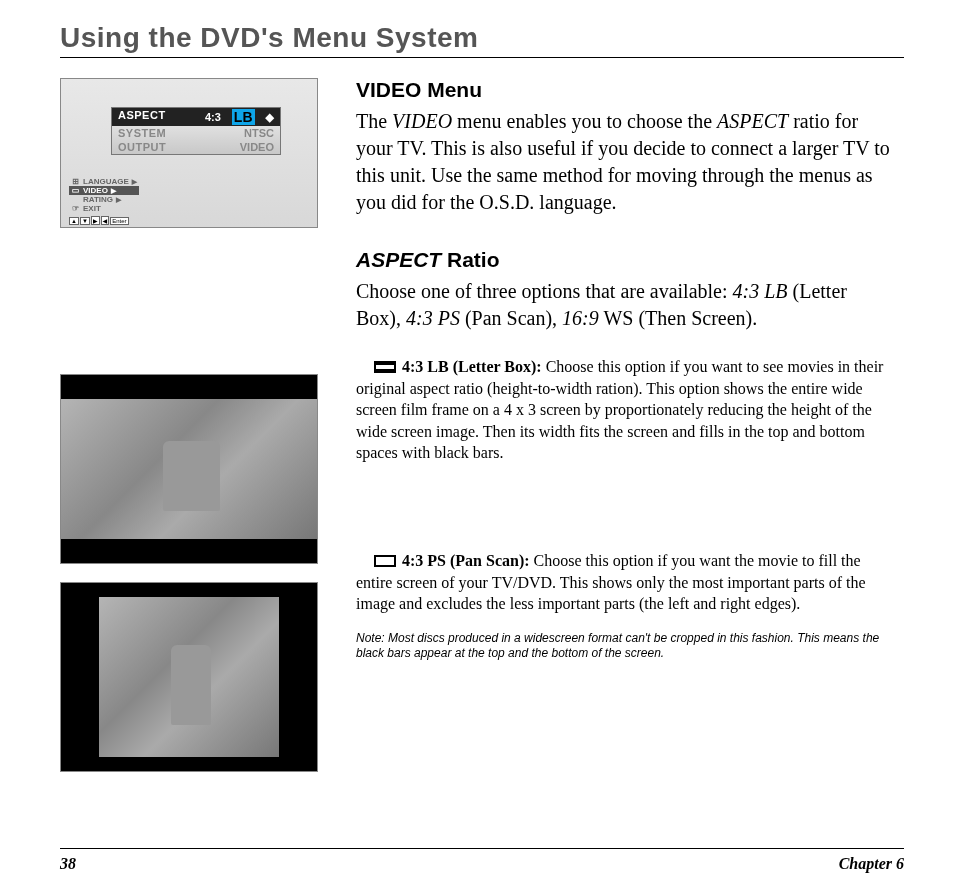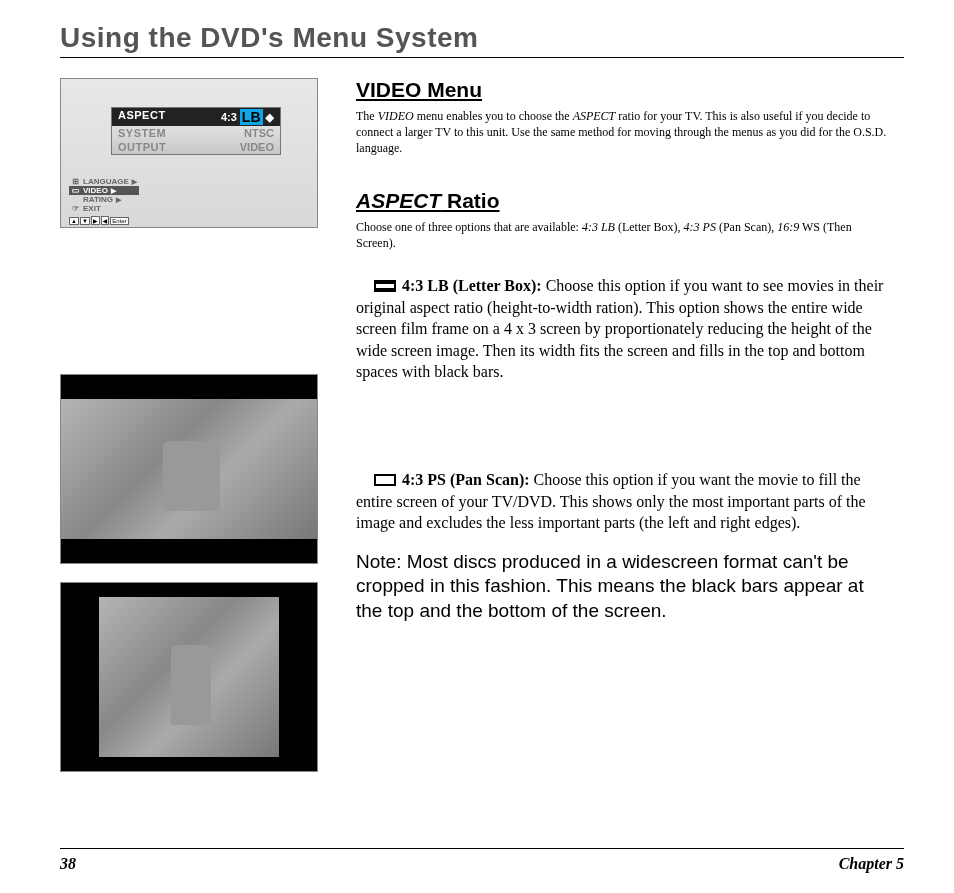--- a/index.html
+++ b/index.html
@@ -50,21 +50,21 @@
     width: 170px;
     background: linear-gradient(#f0f0f0, #c8c8c8);
     border: 1px solid #777;
     font-family: Arial, sans-serif;
     font-size: 11px;
     font-weight: bold;
   }
   .osd-row { display: flex; padding: 1px 6px; justify-content: space-between; }
   .osd-row.sel { background: #222; color: #fff; }
   .osd-row .l { letter-spacing: 0.5px; }
-  .osd-row .r { display: flex; align-items: center; gap: 3px; }
+  .osd-row .r { display: flex; align-items: center; gap: 11px; }
   .osd-sidebar {
     position: absolute;
     bottom: 14px; left: 8px;
     font-family: Arial, sans-serif;
     font-size: 8px; font-weight: bold;
     color: #666;
   }
   .osd-side-row { display:flex; align-items:center; gap:3px; padding:0 2px; }
   .osd-side-row.sel { background:#555; color:#fff; }
   .osd-side-icon { width:9px; display:inline-block; text-align:center; }
@@ -99,25 +99,24 @@
   .photo-inner::after {
     content:""; position:absolute; left:40%; top:30%; width:22%; height:50%;
     background:#999; border-radius:6px 6px 2px 2px;
   }
   
   h2.section {
     font-family: Arial, Helvetica, sans-serif;
     font-weight: 800;
     font-size: 21px;
     margin-bottom: 6px;
-    text-decoration: underline;
   }
   h2.section .ital { font-style: italic; }
   .body-p {
-    font-size: 12px;
+    font-size: 20px;
     line-height: 1.35;
     margin-bottom: 14px;
   }
   .body-p .ital { font-style: italic; }
   .sub {
     margin-top: 32px;
   }
   .opt-block {
     font-size: 16px;
     line-height: 1.35;
@@ -134,23 +133,24 @@
     margin-right: 6px;
     position: relative;
   }
   .opt-block .ico.lb::before, .opt-block .ico.lb::after {
     content:""; position:absolute; left:0; width:100%; height:2px; background:#000;
   }
   .opt-block .ico.lb::before{ top:0; } .opt-block .ico.lb::after{ bottom:0; }
   .opt-block strong { font-weight: bold; }
   .note {
     font-family: Arial, Helvetica, sans-serif;
-    font-size: 19px;
+    font-size: 12px;
     line-height: 1.3;
     margin-top: 16px;
+    font-style: italic;
   }
   .spacer1 { height: 128px; }
   .spacer2 { height: 48px; }
   .footer {
     position: absolute;
     left: 60px; right: 50px; bottom: 20px;
     border-top: 1.5px solid #000;
     padding-top: 6px;
     display: flex; justify-content: space-between;
     font-family: Georgia, serif;
@@ -250,14 +250,14 @@
     <p class="opt-block">
       <span class="ico"></span><strong>4:3 PS (Pan Scan):</strong><span> Choose this option if you want the movie to fill the entire screen of your TV/DVD.  This shows only the most important parts of the image and excludes the less important parts (the left and right edges).</span>
     </p>
 
     <p class="note">Note:  Most discs produced in a widescreen format can't be cropped in this fashion. This means the black bars appear at the top and the bottom of the screen.</p>
   </div>
 </div>
 
 <div class="footer">
   <span>38</span>
-  <span>Chapter 5</span>
+  <span>Chapter 6</span>
 </div>
 
 </body></html>

